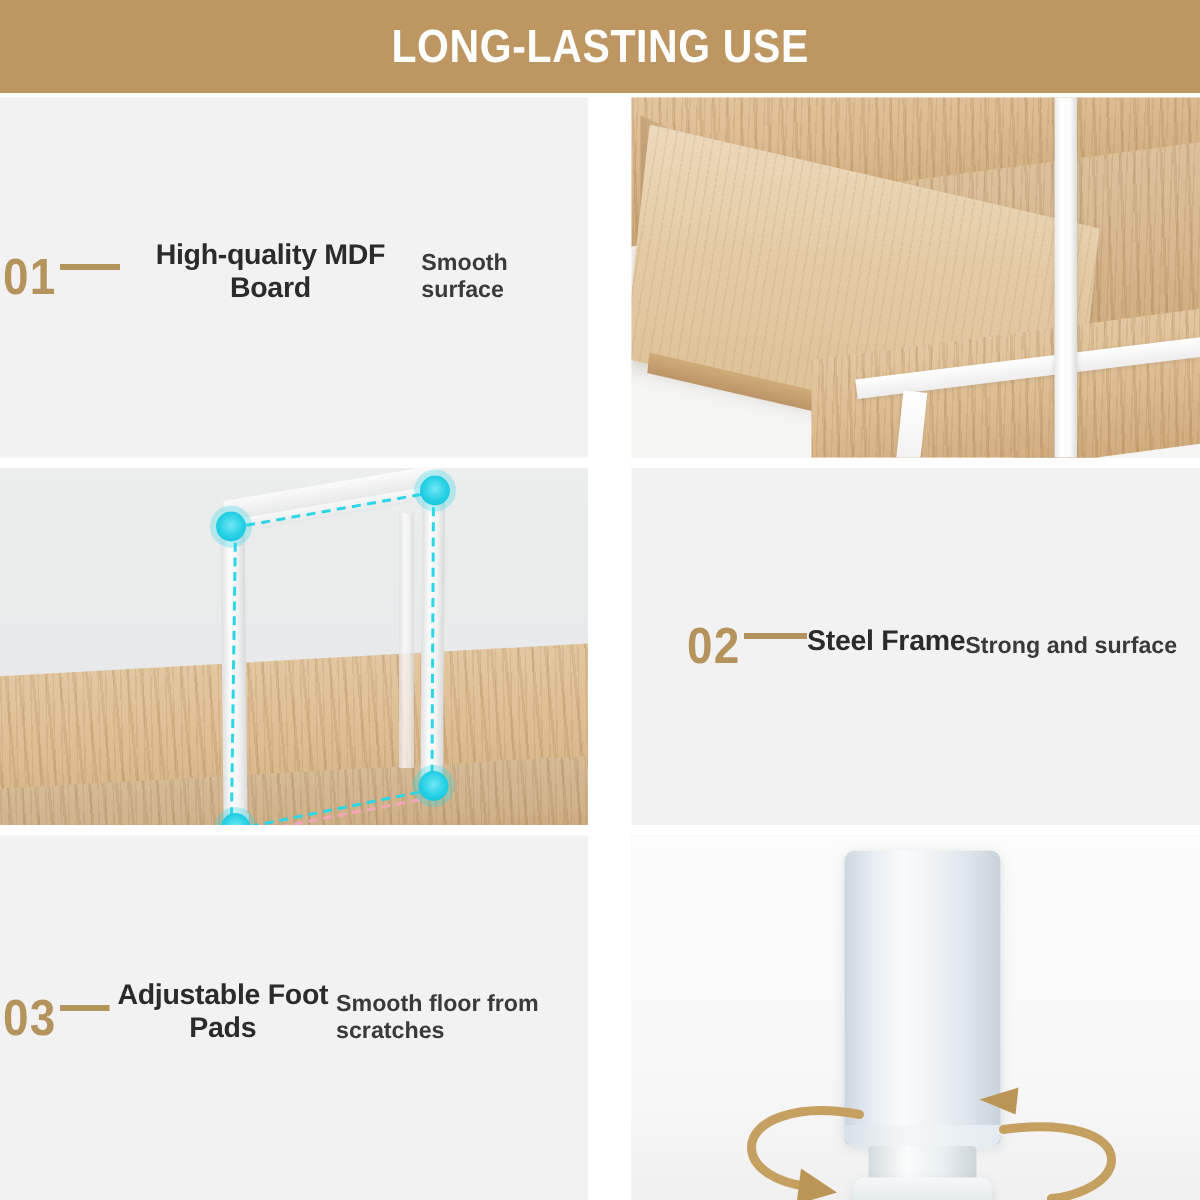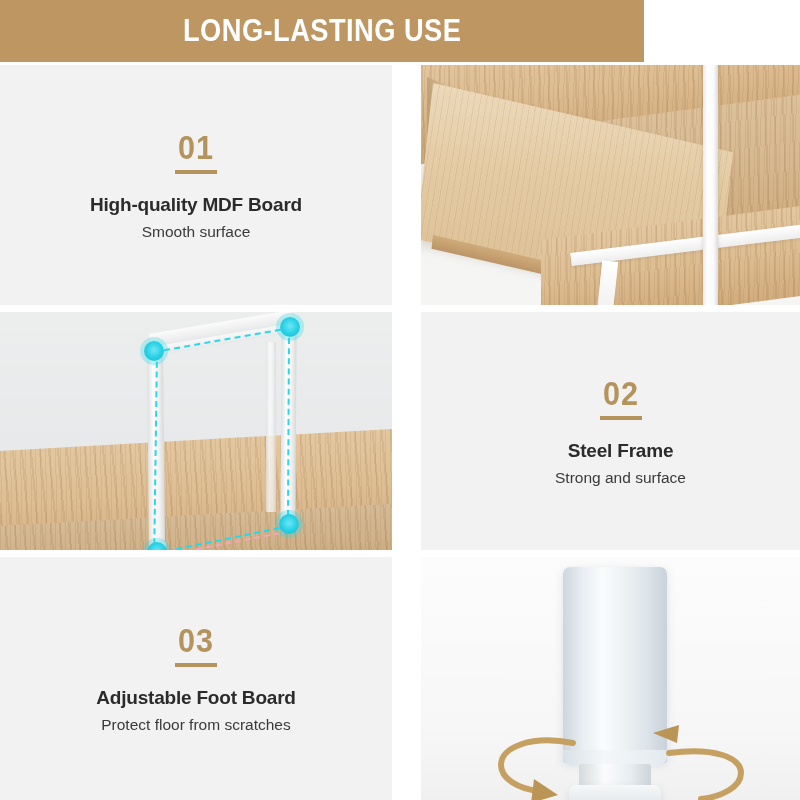--- a/index.html
+++ b/index.html
@@ -12,21 +12,21 @@
     height: 800px;
     font-family: "Liberation Sans", sans-serif;
     overflow: hidden;
     position: relative;
   }
 
   
   .header-banner {
     position: absolute;
     left: 0; top: 0;
-    width: 644px;
+    width: 800px;
     height: 62px;
     background: #bd9662;
     display: flex;
     align-items: center;
     justify-content: center;
   }
   .header-title {
     color: #ffffff;
     font-family: "Liberation Sans Narrow", "Liberation Sans", sans-serif;
     font-weight: bold;
@@ -53,21 +53,21 @@
   
   .col-l { left: 0px;   width: 392px; }
   .col-r { left: 421px; width: 399px; }
   .row-1 { top: 0px;   height: 240px; }
   .row-2 { top: 247px; height: 238px; }
   .row-3 { top: 492px; height: 243px; }
 
   
   .feature {
     display: flex;
-    flex-direction: column;
+    flex-direction: row;
     align-items: center;
     justify-content: center;
     background: #f2f2f2;
   }
   .feature-number {
     color: #b5935d;
     font-family: "Liberation Sans Narrow", "Liberation Sans", sans-serif;
     font-weight: bold;
     font-size: 34px;
     letter-spacing: 1px;
@@ -86,23 +86,23 @@
     font-family: "Liberation Sans", sans-serif;
     font-weight: bold;
     font-size: 19px;
     letter-spacing: -0.2px;
     margin-bottom: 7px;
     text-align: center;
   }
   .feature-sub {
     color: #3a3a3a;
     font-family: "Liberation Sans", sans-serif;
-    font-weight: normal;
+    font-weight: bold;
     font-size: 15.5px;
-    text-align: center;
+    text-align: left;
   }
 
   
   .photo { position: absolute; inset: 0; background: #f4f4f3; }
   .ph-shelf-bg {
     position: absolute; inset: 0;
     background: #f5f5f4;
   }
   .wood {
     background:
@@ -317,22 +317,22 @@
   <div class="panel feature col-r row-2">
     <div class="feature-number">02</div>
     <div class="feature-rule"></div>
     <div class="feature-title">Steel Frame</div>
     <div class="feature-sub">Strong and surface</div>
   </div>
 
   <div class="panel feature col-l row-3">
     <div class="feature-number">03</div>
     <div class="feature-rule"></div>
-    <div class="feature-title">Adjustable Foot Board</div>
-    <div class="feature-sub">Protect floor from scratches</div>
+    <div class="feature-title">Adjustable Foot Pads</div>
+    <div class="feature-sub">Smooth floor from scratches</div>
   </div>
 
   <div class="panel col-r row-3">
     <div class="photo">
       <div class="foot-bg"></div>
 
       <div class="leg"></div>
       <div class="leg-bevel"></div>
       <div class="pad-upper"></div>
       <div class="pad-base"></div>

